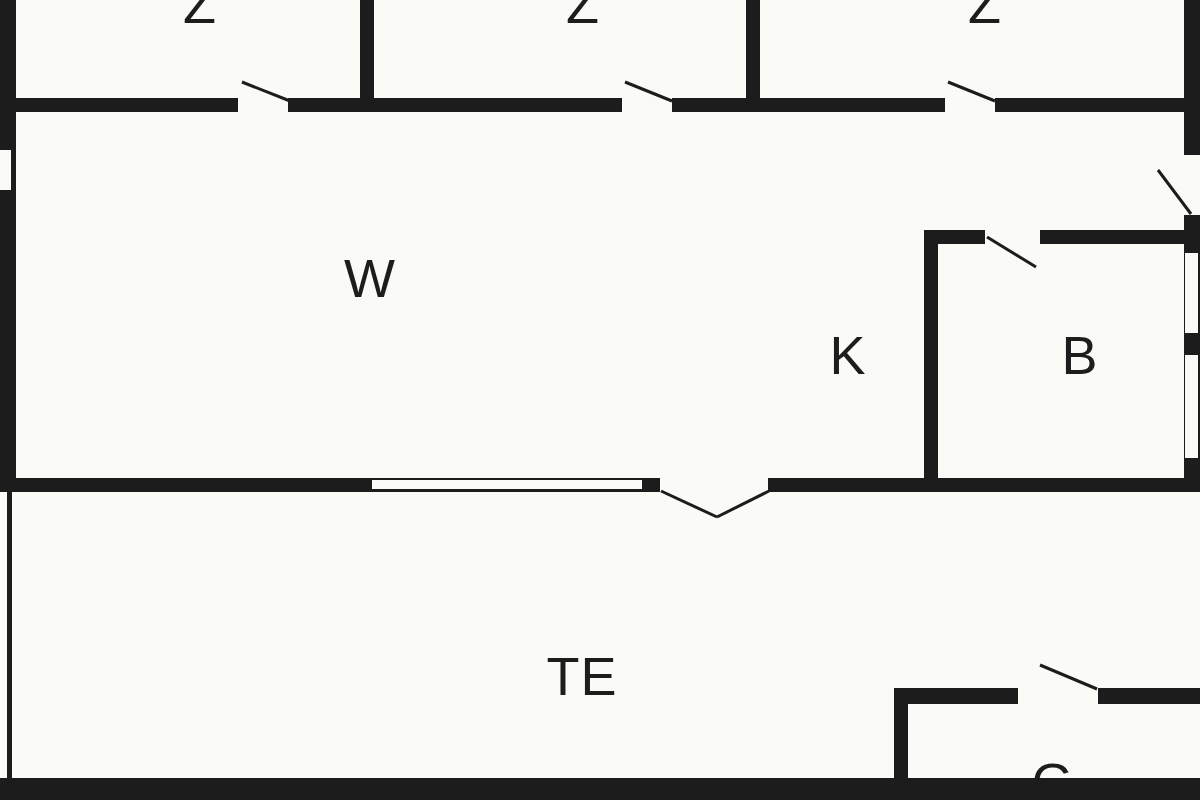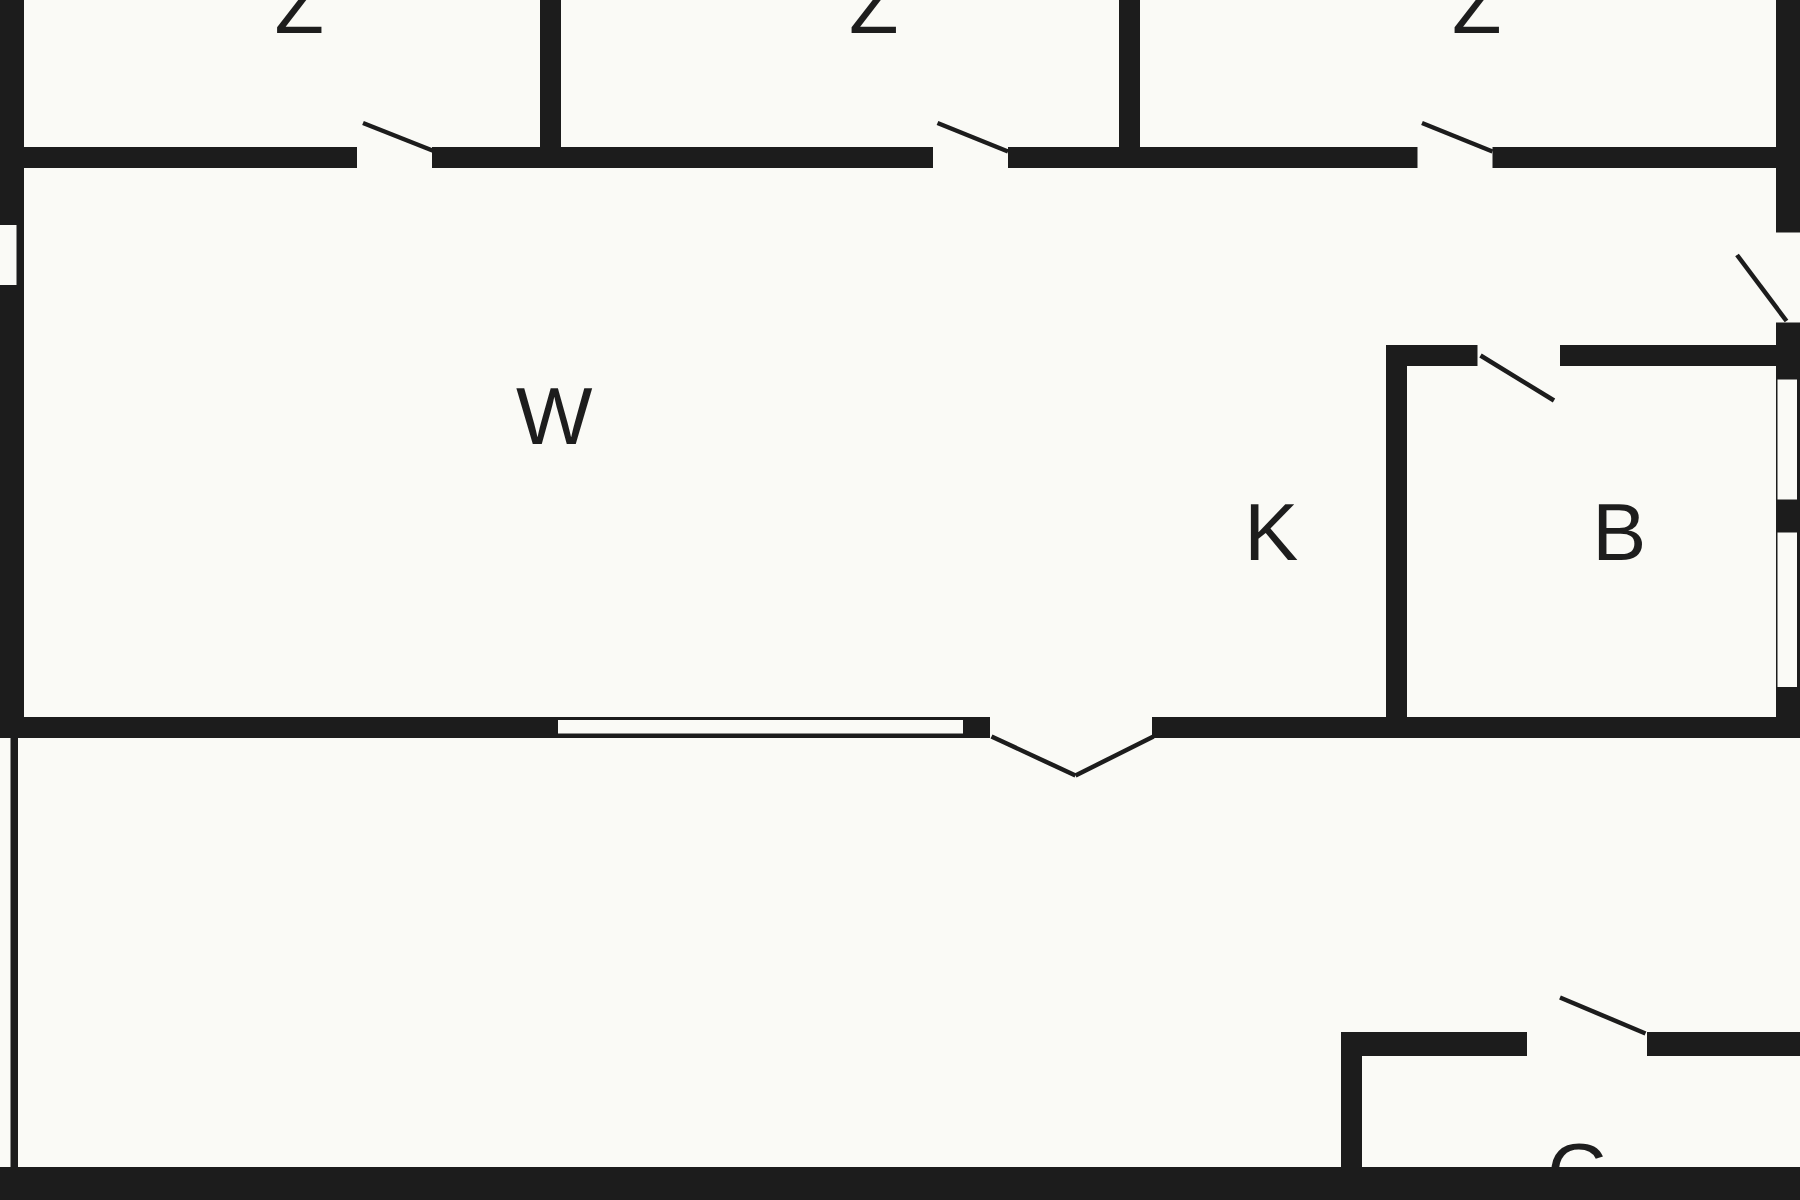--- a/index.html
+++ b/index.html
@@ -61,15 +61,16 @@
     <line x1="769" y1="491" x2="717" y2="517" stroke="#1c1c1c" stroke-width="3"></line>
     <line x1="1040" y1="665" x2="1097" y2="689" stroke="#1c1c1c" stroke-width="3"></line>
   </svg>
 
   <div class="room-label" style="left:200px;top:4px;">Z</div>
   <div class="room-label" style="left:583px;top:4px;">Z</div>
   <div class="room-label" style="left:985px;top:4px;">Z</div>
   <div class="room-label" style="left:370px;top:278px;">W</div>
   <div class="room-label" style="left:848px;top:355px;">K</div>
   <div class="room-label" style="left:1080px;top:355px;">B</div>
+  <div class="room-label" style="left:582px;top:676px;">TE</div>
   <div class="room-label" style="left:1053px;top:782px;">G</div>
 
 </div>
 
 </body></html>

